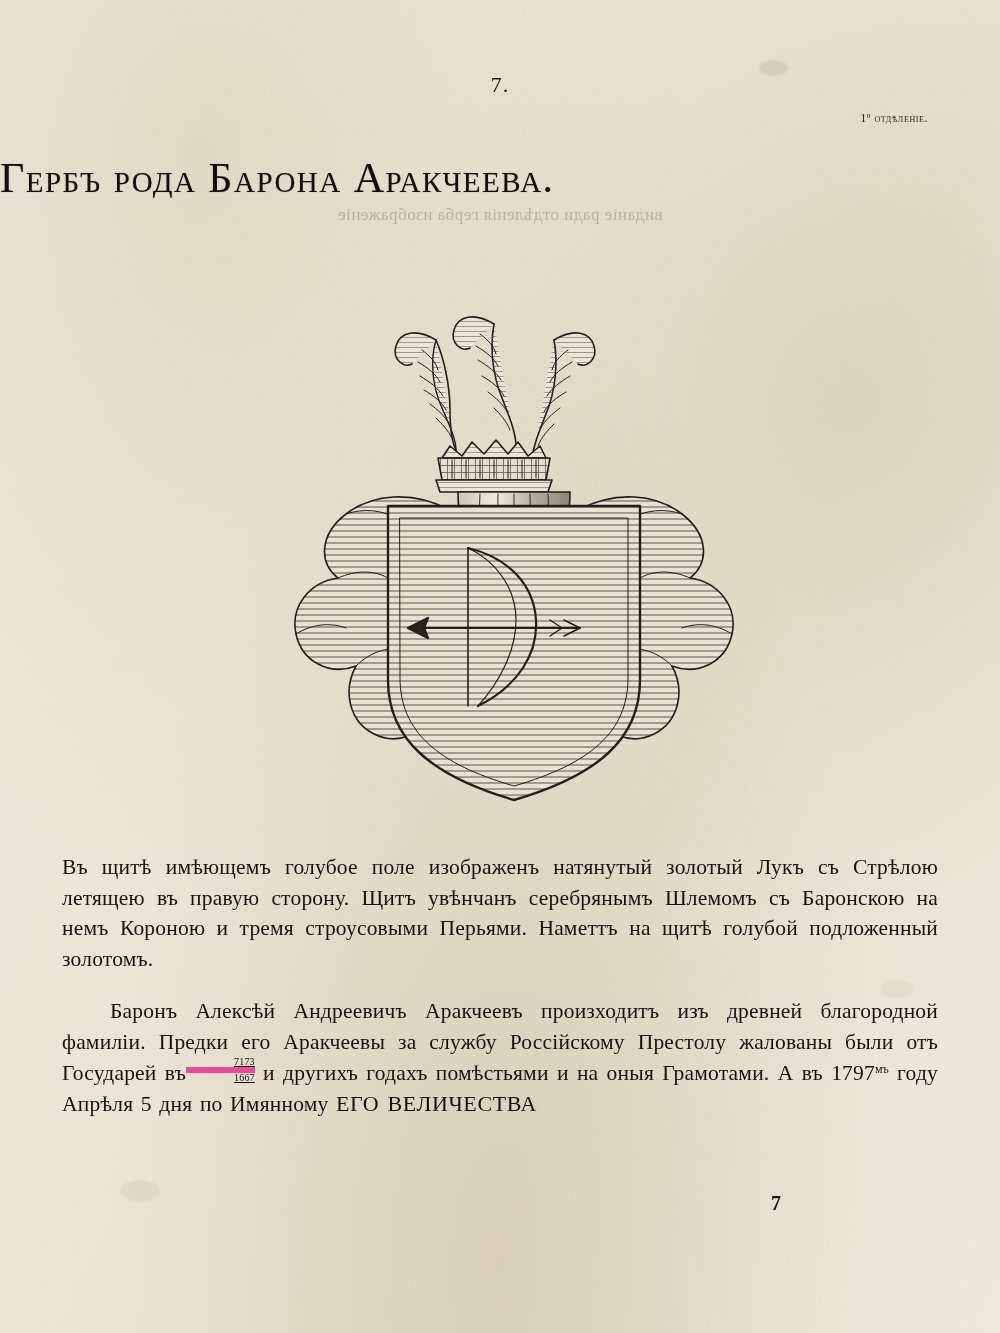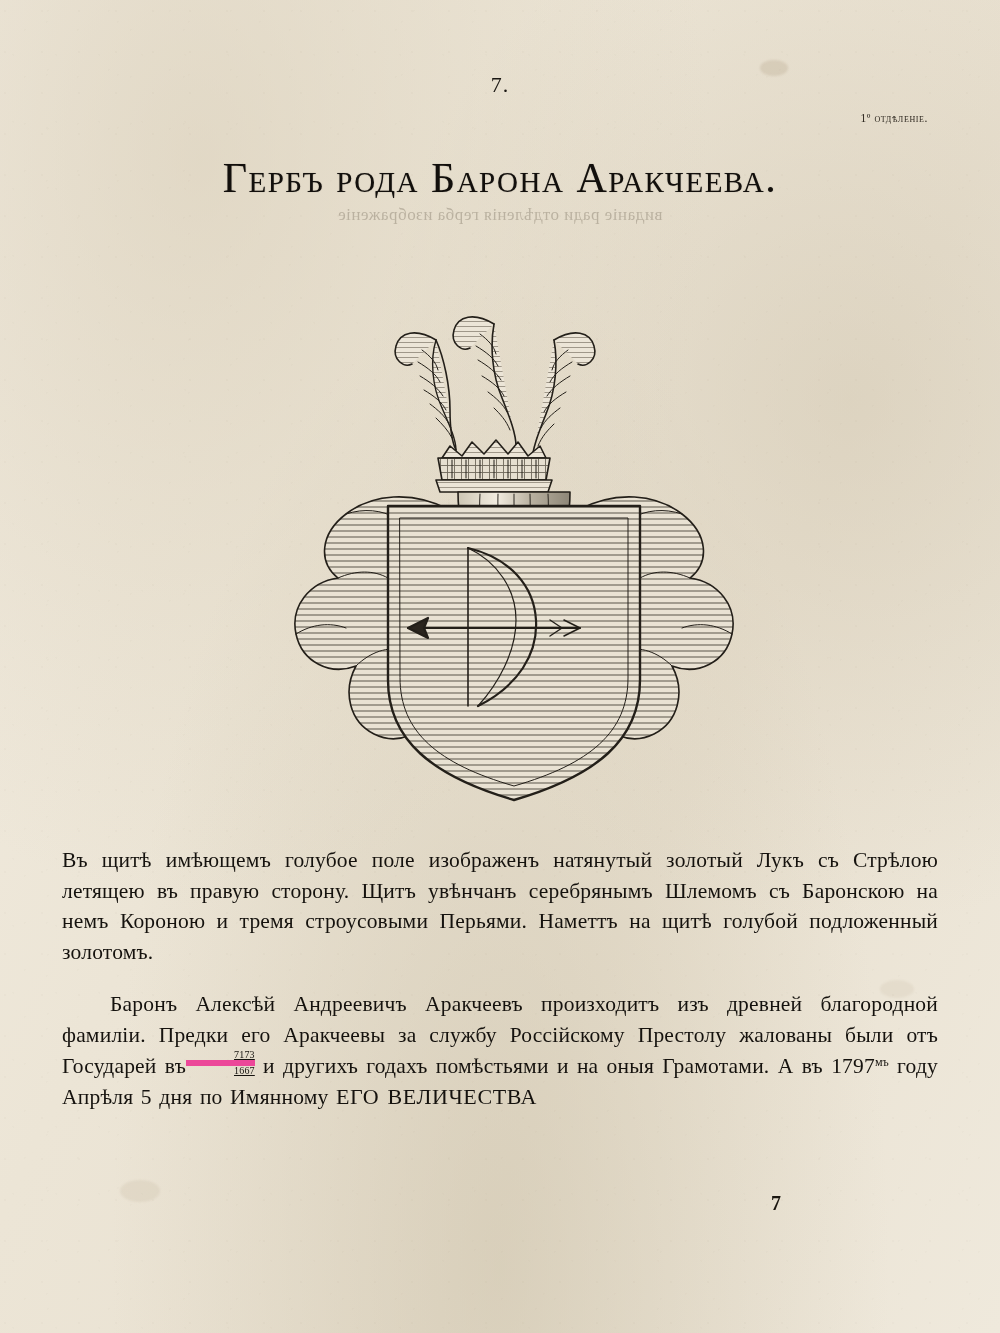--- a/index.html
+++ b/index.html
@@ -63,21 +63,20 @@
     letter-spacing: .6px;
     color: #2a241c;
     font-variant: small-caps;
   }
 
   .page-title {
     position: absolute;
     top: 128px;
     left: 0;
     width: 1000px;
-    text-align: center;
     font-size: 42px;
     line-height: 1.05;
     letter-spacing: 1.5px;
     color: #120f0c;
     font-variant: small-caps;
     font-weight: 400;
     text-shadow: 0 0 1px rgba(20,16,12,.35);
   }
   
   .bleed-through {
@@ -121,21 +120,21 @@
     top: 845px;
     width: 876px;
   }
   .para {
     font-size: 21.5px;
     line-height: 1.42;
     color: #15120e;
     text-align: justify;
     text-align-last: justify;
     letter-spacing: .2px;
-    margin: 0 0 22px 0;
+    margin: 7px 0 22px 0;
     word-spacing: 2px;
   }
   .para.indent { text-indent: 48px; }
   .para.last { text-align-last: left; }
   .frac {
     display: inline-block;
     vertical-align: -.15em;
     font-size: 10px;
     line-height: 1.02;
     text-align: center;

